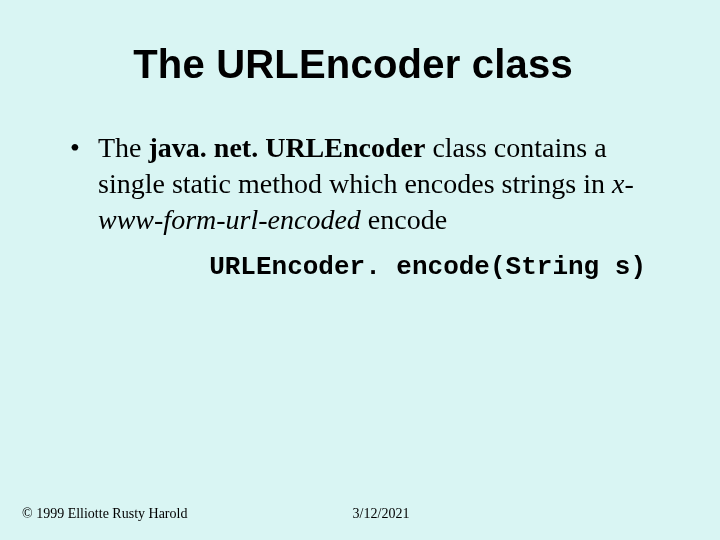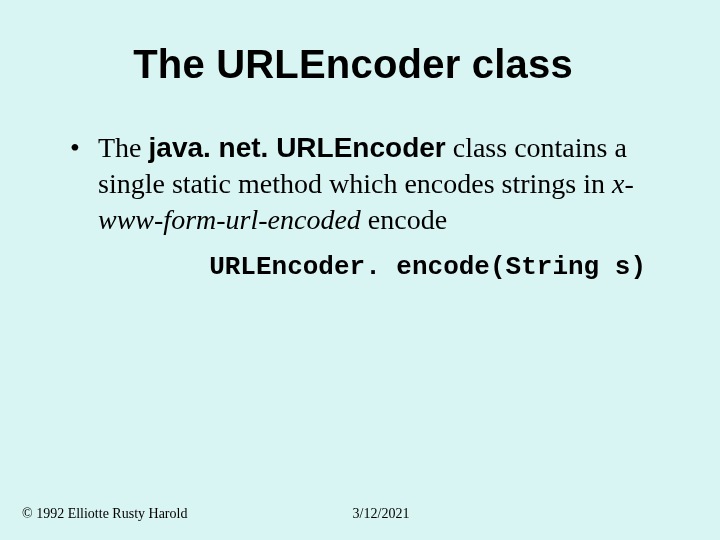--- a/index.html
+++ b/index.html
@@ -44,21 +44,21 @@
     font-size: 28px;
     line-height: 36px;
     width: 28px;
     flex: 0 0 28px;
   }
   .bullet-text {
     font-size: 28px;
     line-height: 36px;
   }
   .mono {
-    font-family: Liberation Sans, sans-serif;
+    font-family: Liberation Serif, serif;
     font-weight: bold;
   }
   .ital {
     font-style: italic;
     text-align: right;
   }
   .code-line {
     margin-top: 14px;
     margin-left: 28px;
     font-family: "Courier New", Courier, monospace;
@@ -92,16 +92,16 @@
   <div class="body">
     <div class="bullet-row">
       <div class="bullet-dot">•</div>
       <div class="bullet-text">
         <span>The </span><span class="mono">java. net. URLEncoder</span><span> class contains a single static method which encodes strings in </span><span class="ital">x-www-form-url-encoded</span><span> encode</span>
       </div>
     </div>
     <div class="code-line">URLEncoder. encode(String s)</div>
   </div>
 
-  <div class="footer-left">© 1992 Elliotte Rusty Harold</div>
+  <div class="footer-left">© 1999 Elliotte Rusty Harold</div>
   <div class="footer-center">3/12/2021</div>
 
 </div>
 
 </body></html>

